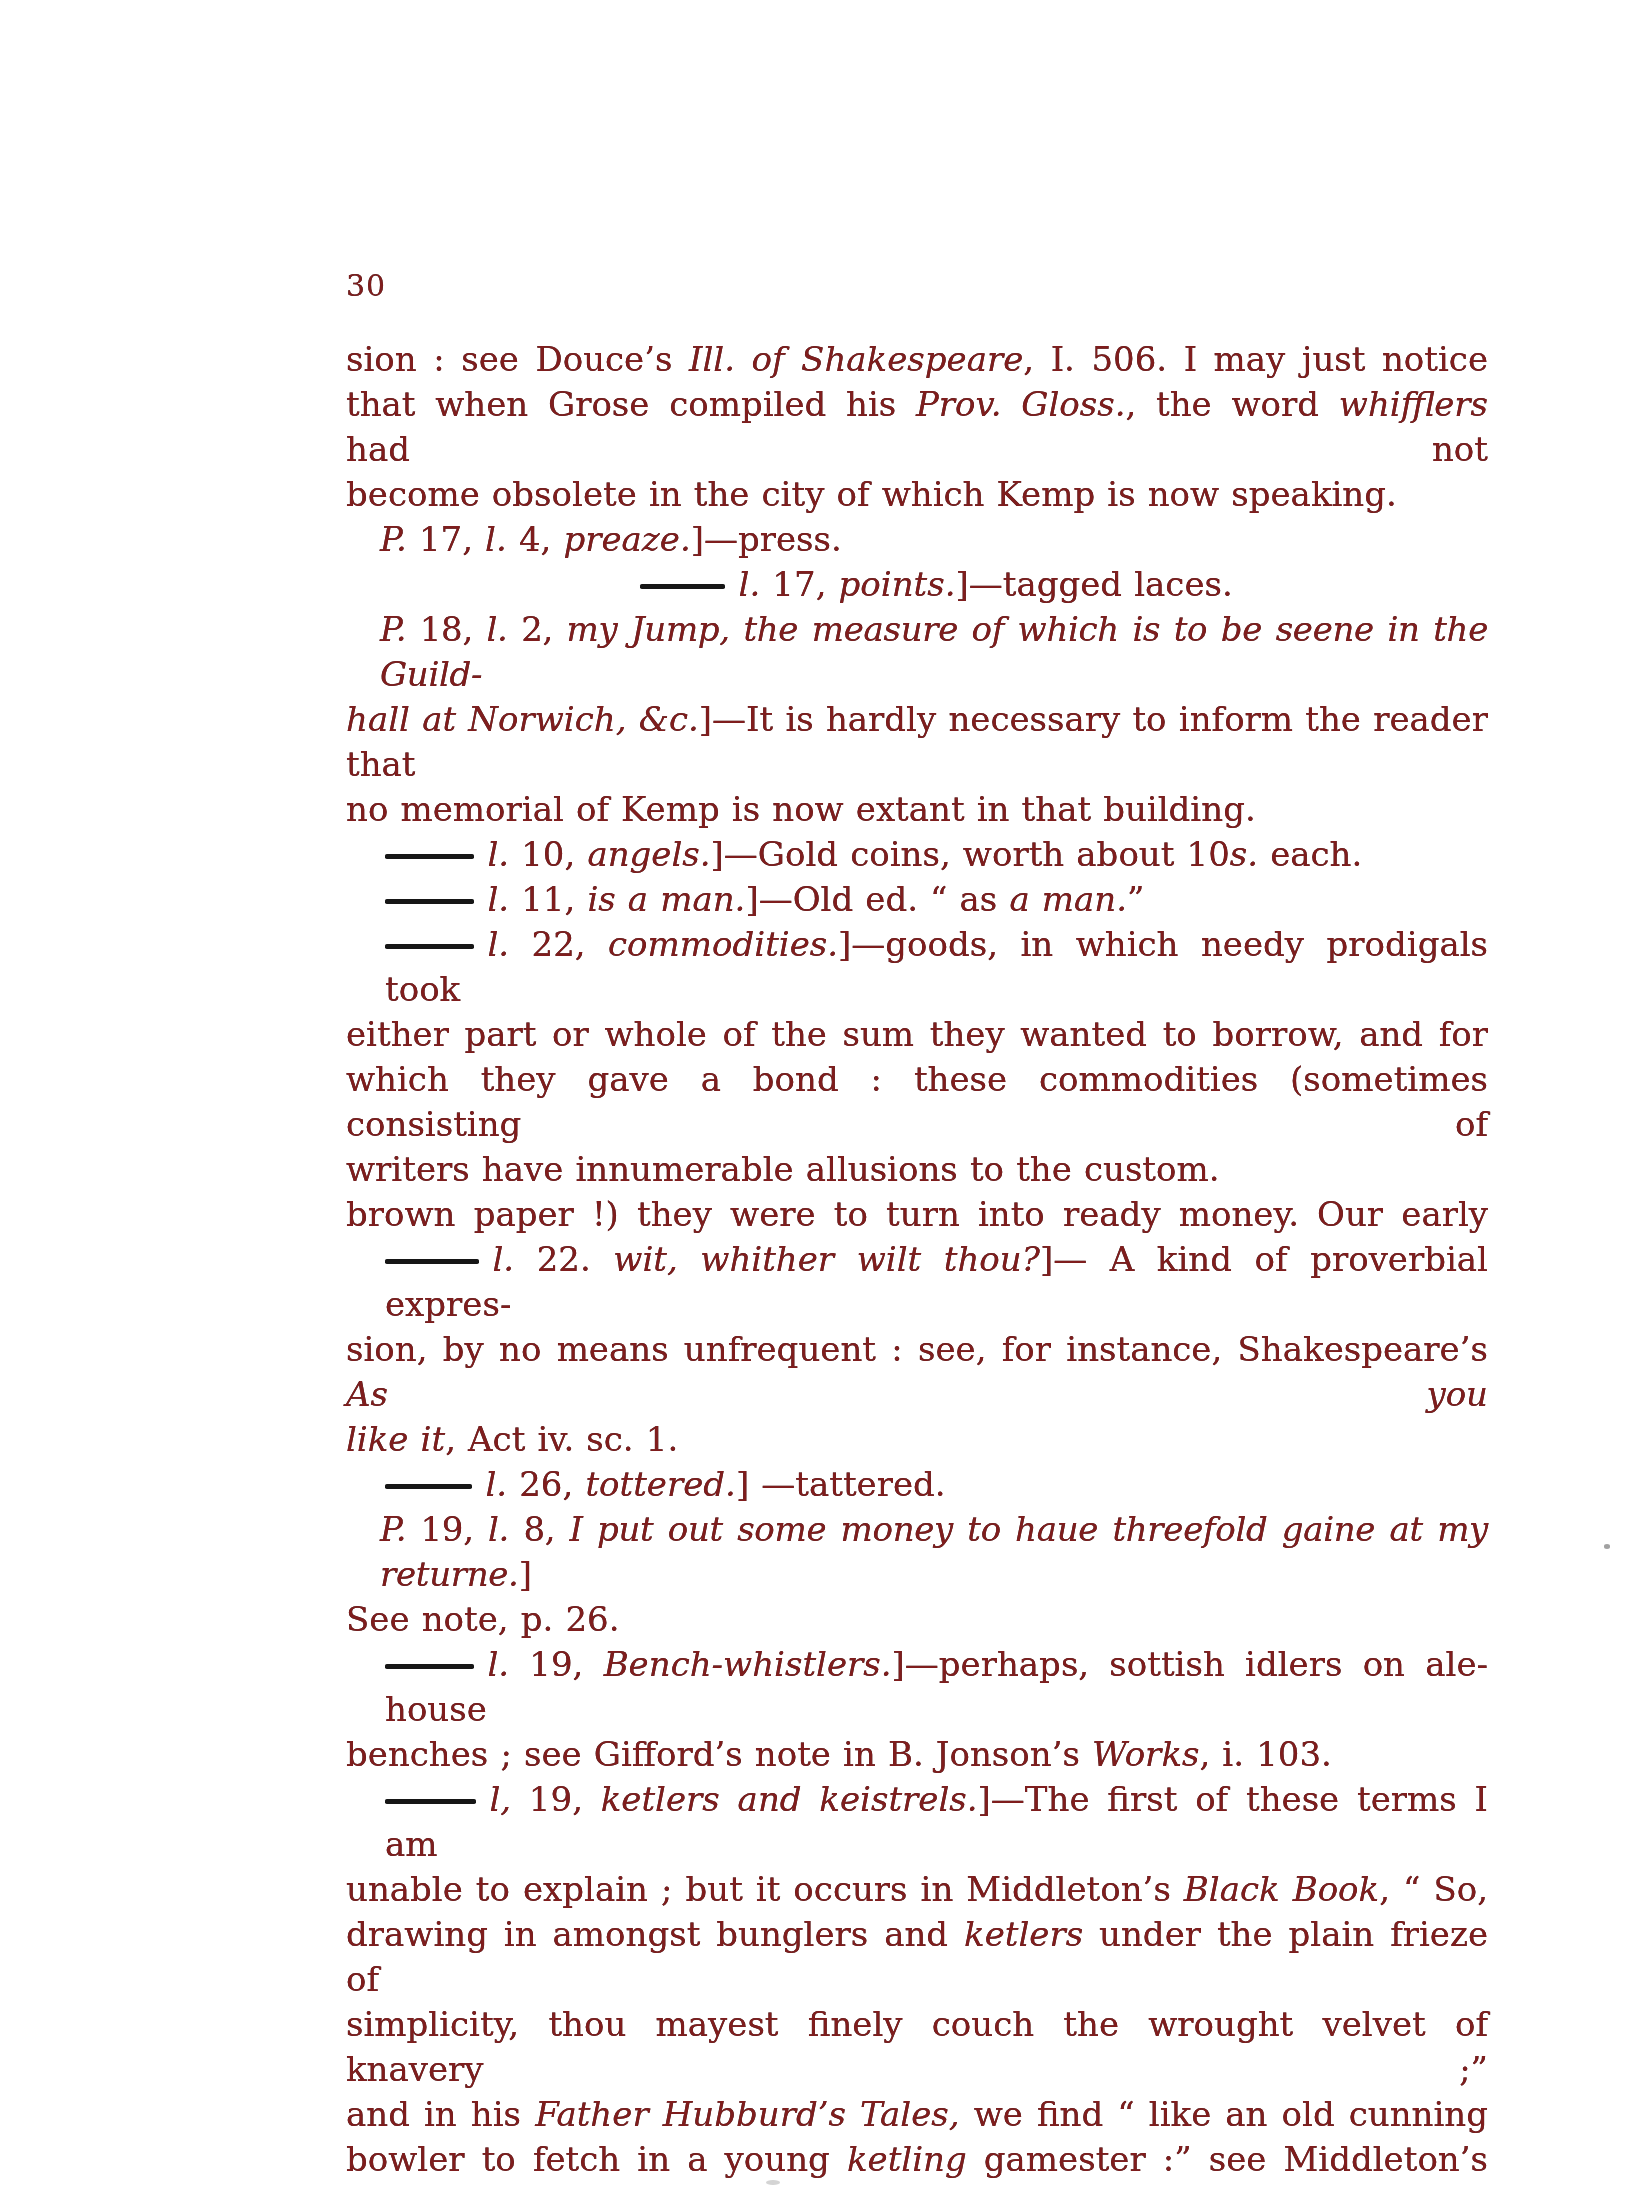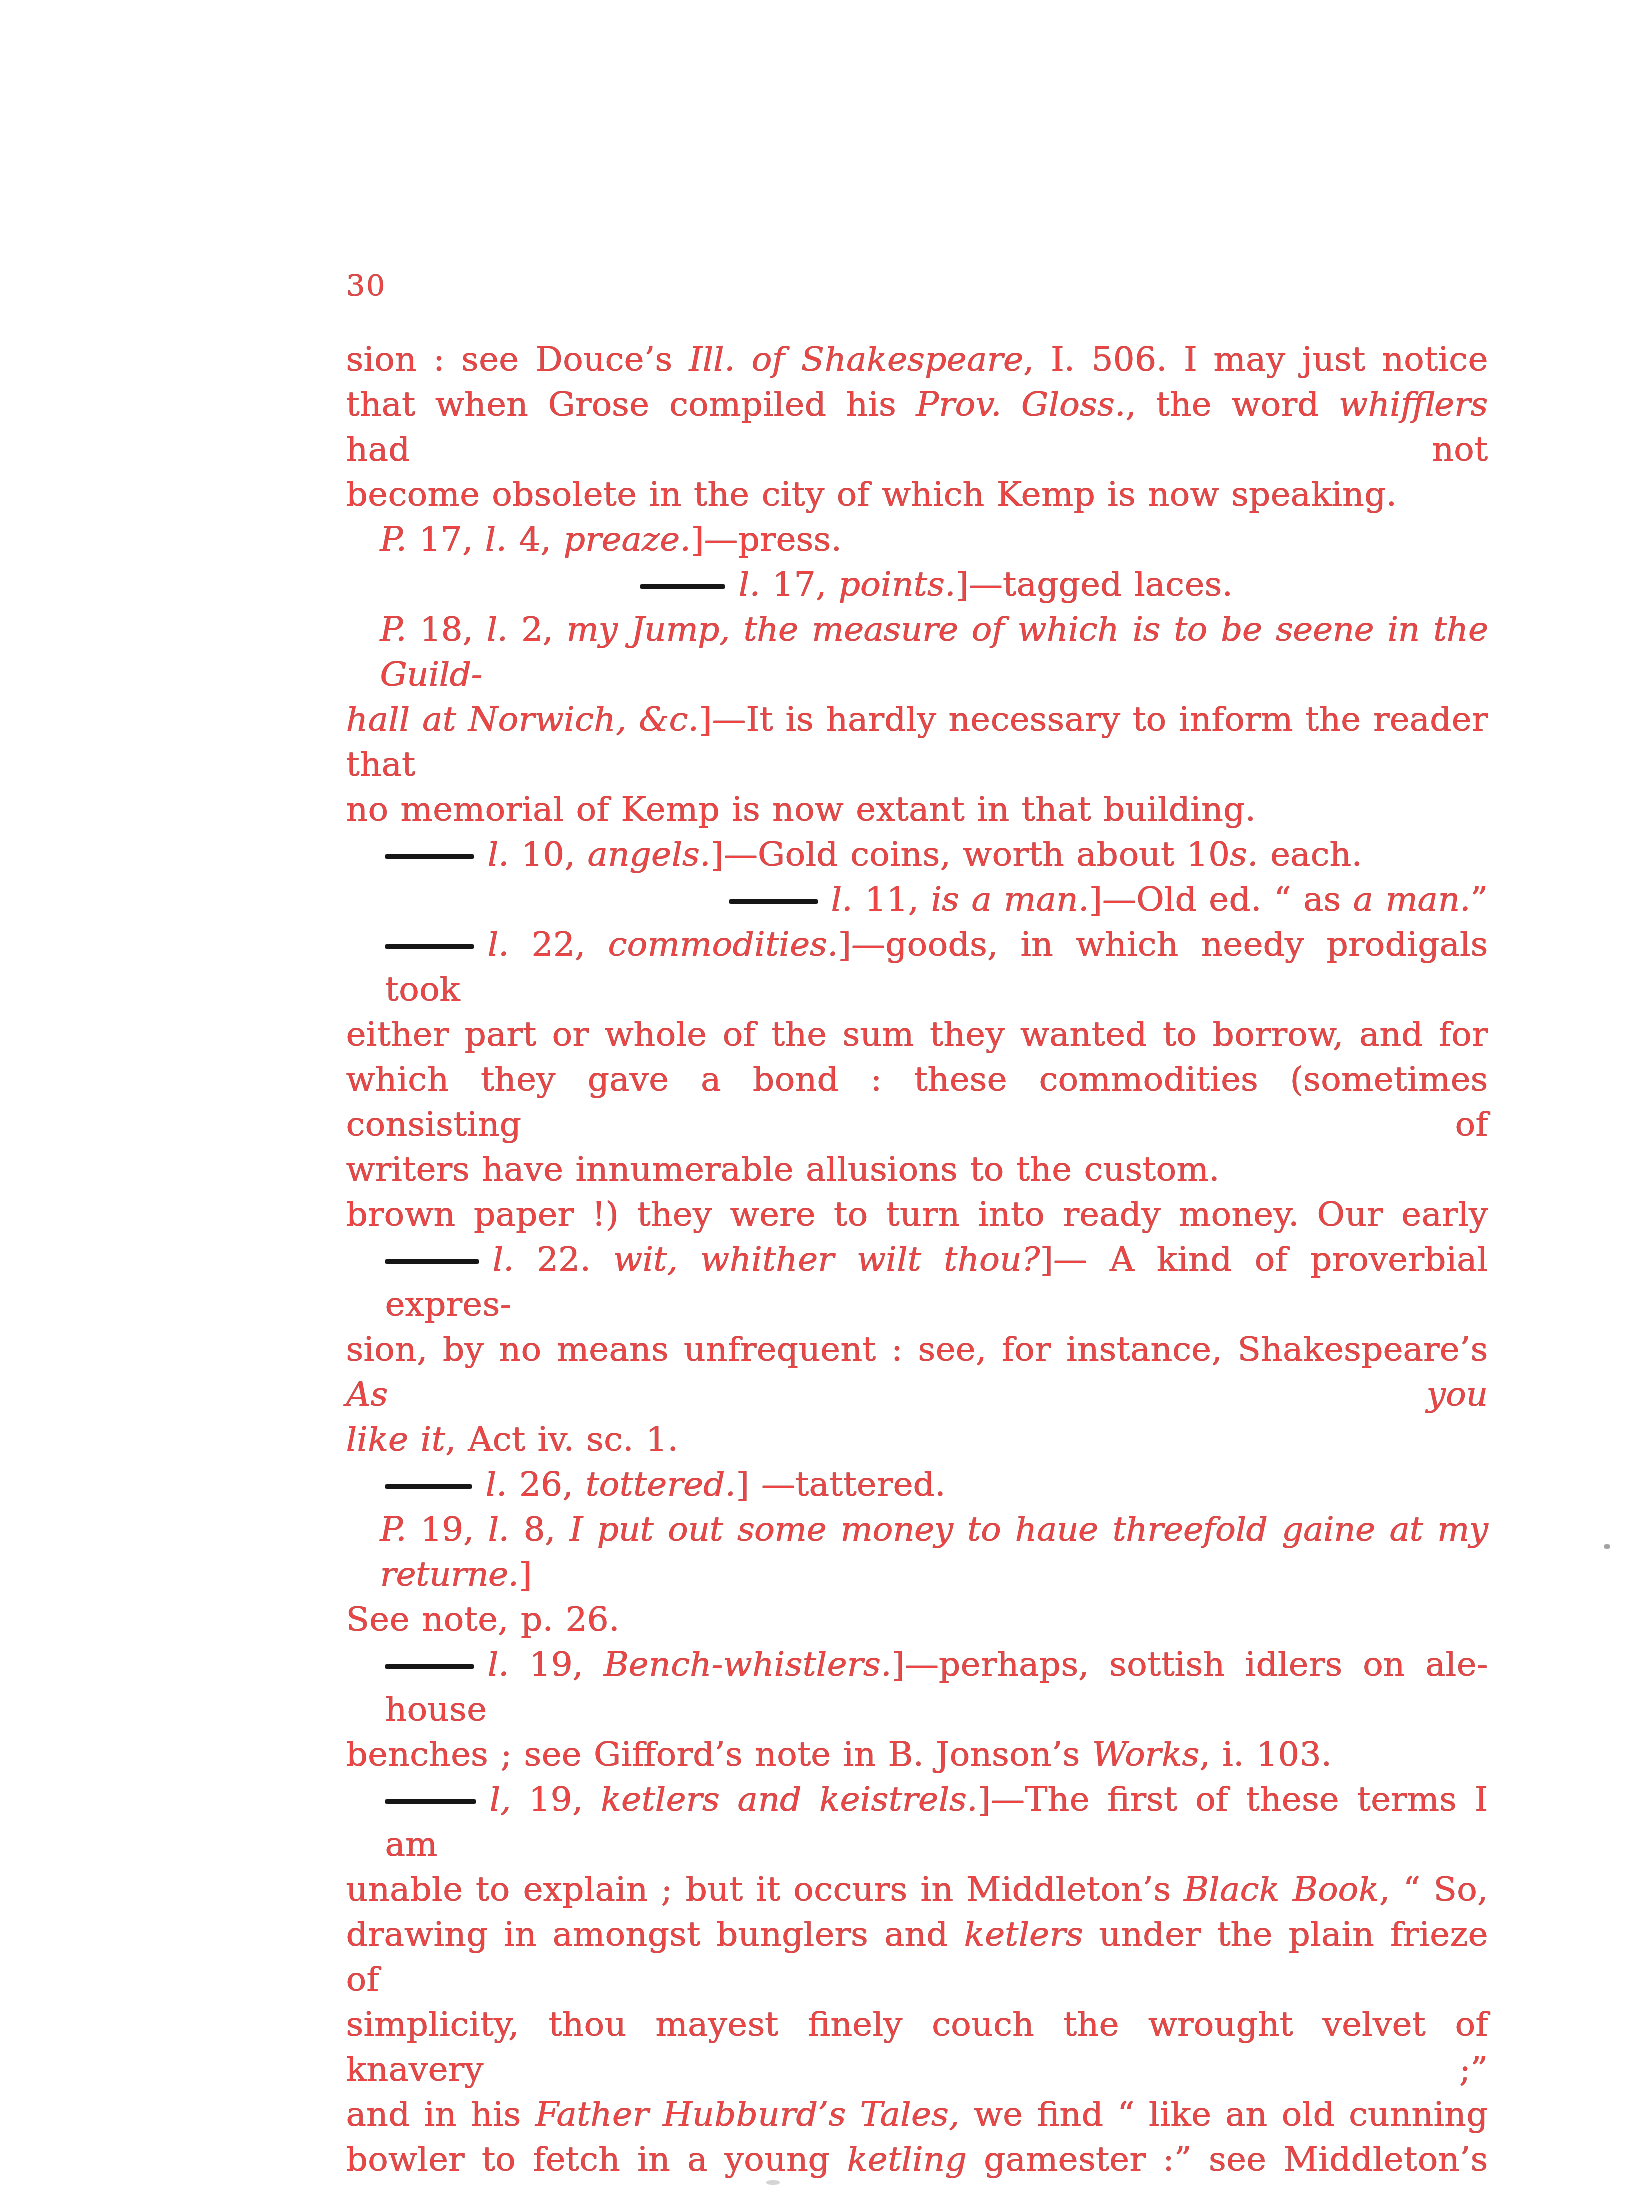--- a/index.html
+++ b/index.html
@@ -2,21 +2,21 @@
 <html style="font-size:14.3px"><head>
 <meta charset="utf-8">
 <style>
   html,body{margin:0;padding:0;background:#e8e8e8;}
   .page{
     position:relative;
     width:1644px;height:2206px;
     background:#ffffff;
     overflow:hidden;
     font-family:"DejaVu Serif","Liberation Serif",serif;
-    color:#ef4444;
+    color:#7f1d1d;
   }
   .header{position:absolute;left:346px;top:264px;width:1142px;height:43px;}
   .page-number{
     position:absolute;left:0;top:3.6px;
     font-size:30px;letter-spacing:0.9px;
     text-shadow:0 0 0.5px rgba(10,10,10,.85);
   }
   .running-title{
     position:absolute;left:0;right:0;top:7.1px;
     text-align:center;
@@ -53,21 +53,21 @@
   <div class="text-block">
       <div class="line just"><span>sion : see Douce’s </span><span class="it">Ill. of Shakespeare</span><span>, I. 506.  I may just notice</span></div>
       <div class="line just"><span>that when Grose compiled his </span><span class="it">Prov. Gloss.</span><span>, the word </span><span class="it">whifflers</span><span> had not</span></div>
       <div class="line"><span>become obsolete in the city of which Kemp is now speaking.</span></div>
       <div class="line" style="padding-left: 34px;"><span class="it">P.</span><span> 17, </span><span class="it">l.</span><span> 4, </span><span class="it">preaze.</span><span>]—press.</span></div>
       <div class="line" style="padding-left: 39px; text-align: center;"><span class="rule" style="width: 85px;"></span><span class="it">l.</span><span> 17, </span><span class="it">points.</span><span>]—tagged laces.</span></div>
       <div class="line just tight" style="padding-left: 34px;"><span class="it">P.</span><span> 18, </span><span class="it">l.</span><span> 2, </span><span class="it">my Jump, the measure of which is to be seene in the  Guild-</span></div>
       <div class="line just"><span class="it">hall at Norwich, &amp;c.</span><span>]—It is hardly necessary to inform the reader that</span></div>
       <div class="line"><span>no memorial of Kemp is now extant in that building.</span></div>
       <div class="line" style="padding-left: 39px;"><span class="rule" style="width: 89px;"></span><span class="it">l.</span><span> 10, </span><span class="it">angels.</span><span>]—Gold coins, worth about 10</span><span class="it">s.</span><span> each.</span></div>
-      <div class="line" style="padding-left: 39px; text-align: right;"><span class="rule" style="width: 89px;"></span><span class="it">l.</span><span> 11, </span><span class="it">is a man.</span><span>]—Old ed. “ as </span><span class="it">a man.</span><span>”</span></div>
+      <div class="line" style="padding-left: 39px;"><span class="rule" style="width: 89px;"></span><span class="it">l.</span><span> 11, </span><span class="it">is a man.</span><span>]—Old ed. “ as </span><span class="it">a man.</span><span>”</span></div>
       <div class="line just" style="padding-left: 39px;"><span class="rule" style="width: 89px;"></span><span class="it">l.</span><span> 22, </span><span class="it">commodities.</span><span>]—goods, in which needy prodigals took</span></div>
       <div class="line just"><span>either part or whole of the sum they wanted to borrow, and for</span></div>
       <div class="line just"><span>which they gave a bond : these commodities (sometimes consisting of</span></div>
       <div class="line"><span>writers have innumerable allusions to the custom.</span></div>
       <div class="line just"><span>brown paper !) they were to turn into ready money.  Our early</span></div>
       <div class="line just" style="padding-left: 39px;"><span class="rule" style="width: 94px;"></span><span class="it">l.</span><span> 22. </span><span class="it">wit, whither wilt thou?</span><span>]— A kind of proverbial expres-</span></div>
       <div class="line just"><span>sion, by no means unfrequent : see, for instance, Shakespeare’s </span><span class="it">As you</span></div>
       <div class="line"><span class="it">like it</span><span>, Act iv. sc. 1.</span></div>
       <div class="line" style="padding-left: 39px;"><span class="rule" style="width: 87px;"></span><span class="it">l.</span><span> 26, </span><span class="it">tottered.</span><span>] —tattered.</span></div>
       <div class="line just tight" style="padding-left: 34px;"><span class="it">P.</span><span> 19, </span><span class="it">l.</span><span> 8, </span><span class="it">I put out some money to haue threefold gaine at my returne.</span><span>]</span></div>

